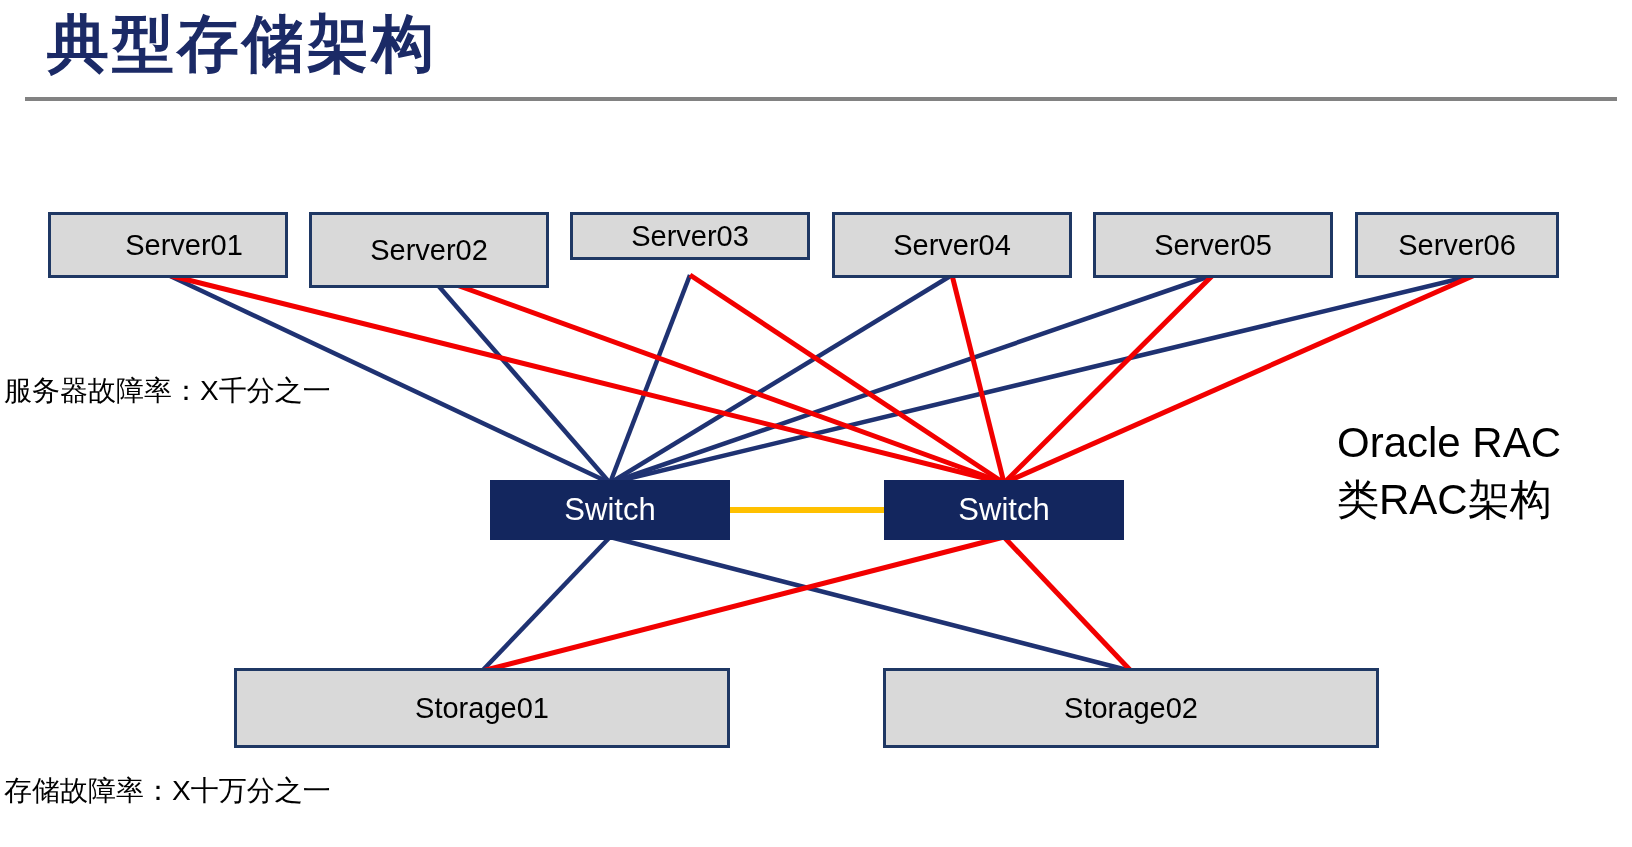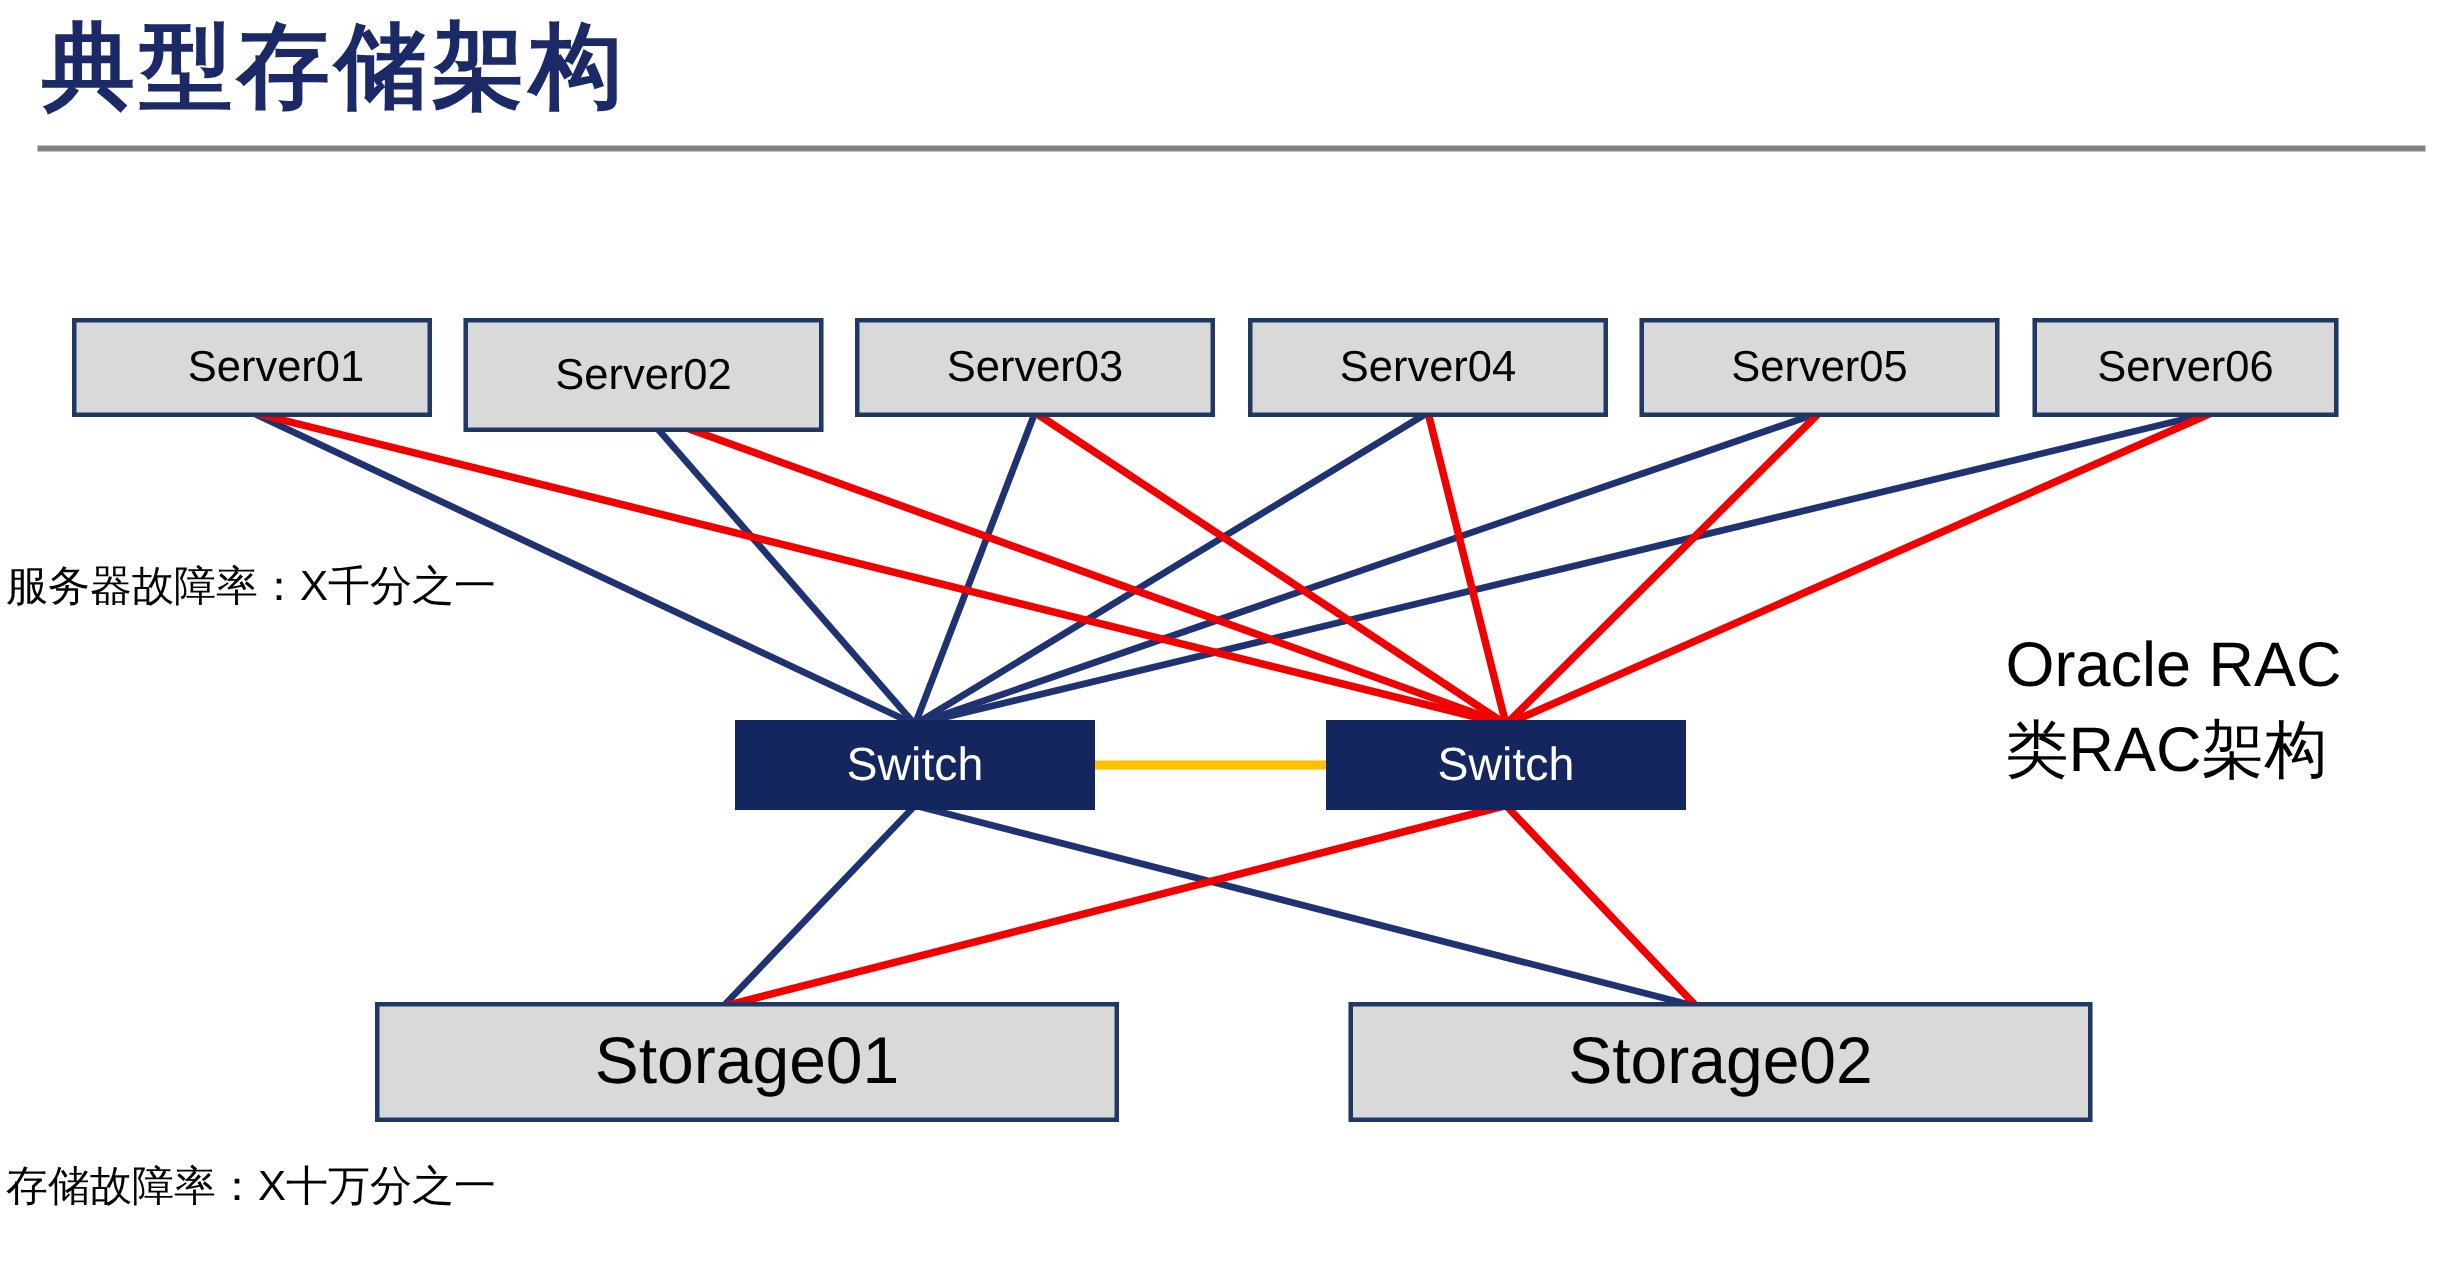--- a/index.html
+++ b/index.html
@@ -13,21 +13,21 @@
     color: #000;
   }
   .wires {
     position: absolute;
     left: 0; top: 0;
     width: 1632px; height: 847px;
     pointer-events: none;
   }
   .title {
     position: absolute;
-    left: 28px;
+    left: 47px;
     top: 2px;
     font-size: 62px;
     font-weight: 700;
     letter-spacing: 3px;
     color: #1b2a66;
     white-space: nowrap;
     text-align: right;
   }
   .rule {
     position: absolute;
@@ -44,21 +44,21 @@
     justify-content: center;
     box-sizing: border-box;
     white-space: nowrap;
   }
   .server, .storage {
     background: #d9d9d9;
     border: 3px solid #1f3864;
     color: #000000;
   }
   .server { font-size: 29px; }
-  .storage { font-size: 44px; margin-left: 16px; }
+  .storage { font-size: 29px; }
   .switch {
     background: #13265e;
     color: #ffffff;
     font-size: 31px;
     text-align: center;
   }
   .note {
     position: absolute;
     font-size: 28px;
     color: #000000;
@@ -99,21 +99,21 @@
       <line x1="1004" y1="537" x2="482" y2="671" stroke="#f20000" stroke-width="5"></line>
       <line x1="1004" y1="537" x2="1131" y2="671" stroke="#f20000" stroke-width="5"></line>
       <line x1="730" y1="510" x2="884" y2="510" stroke="#ffc000" stroke-width="6"></line>
     </svg>
 
   <div class="title">典型存储架构</div>
   <div class="rule"></div>
 
   <div class="node server" style="left: 48px; top: 212px; width: 240px; height: 66px; padding-left: 32px;">Server01</div>
   <div class="node server" style="left: 309px; top: 212px; width: 240px; height: 76px;">Server02</div>
-  <div class="node server" style="left: 570px; top: 212px; width: 240px; height: 66px;">Server03</div>
+  <div class="node server" style="left: 570px; top: 212px; width: 240px; height: 48px;">Server03</div>
   <div class="node server" style="left: 832px; top: 212px; width: 240px; height: 66px;">Server04</div>
   <div class="node server" style="left: 1093px; top: 212px; width: 240px; height: 66px;">Server05</div>
   <div class="node server" style="left: 1355px; top: 212px; width: 204px; height: 66px;">Server06</div>
 
   <div class="node switch" style="left: 490px; top: 480px; width: 240px; height: 60px;">Switch</div>
   <div class="node switch" style="left: 884px; top: 480px; width: 240px; height: 60px;">Switch</div>
 
   <div class="node storage" style="left: 234px; top: 668px; width: 496px; height: 80px;">Storage01</div>
   <div class="node storage" style="left: 883px; top: 668px; width: 496px; height: 80px;">Storage02</div>
 

